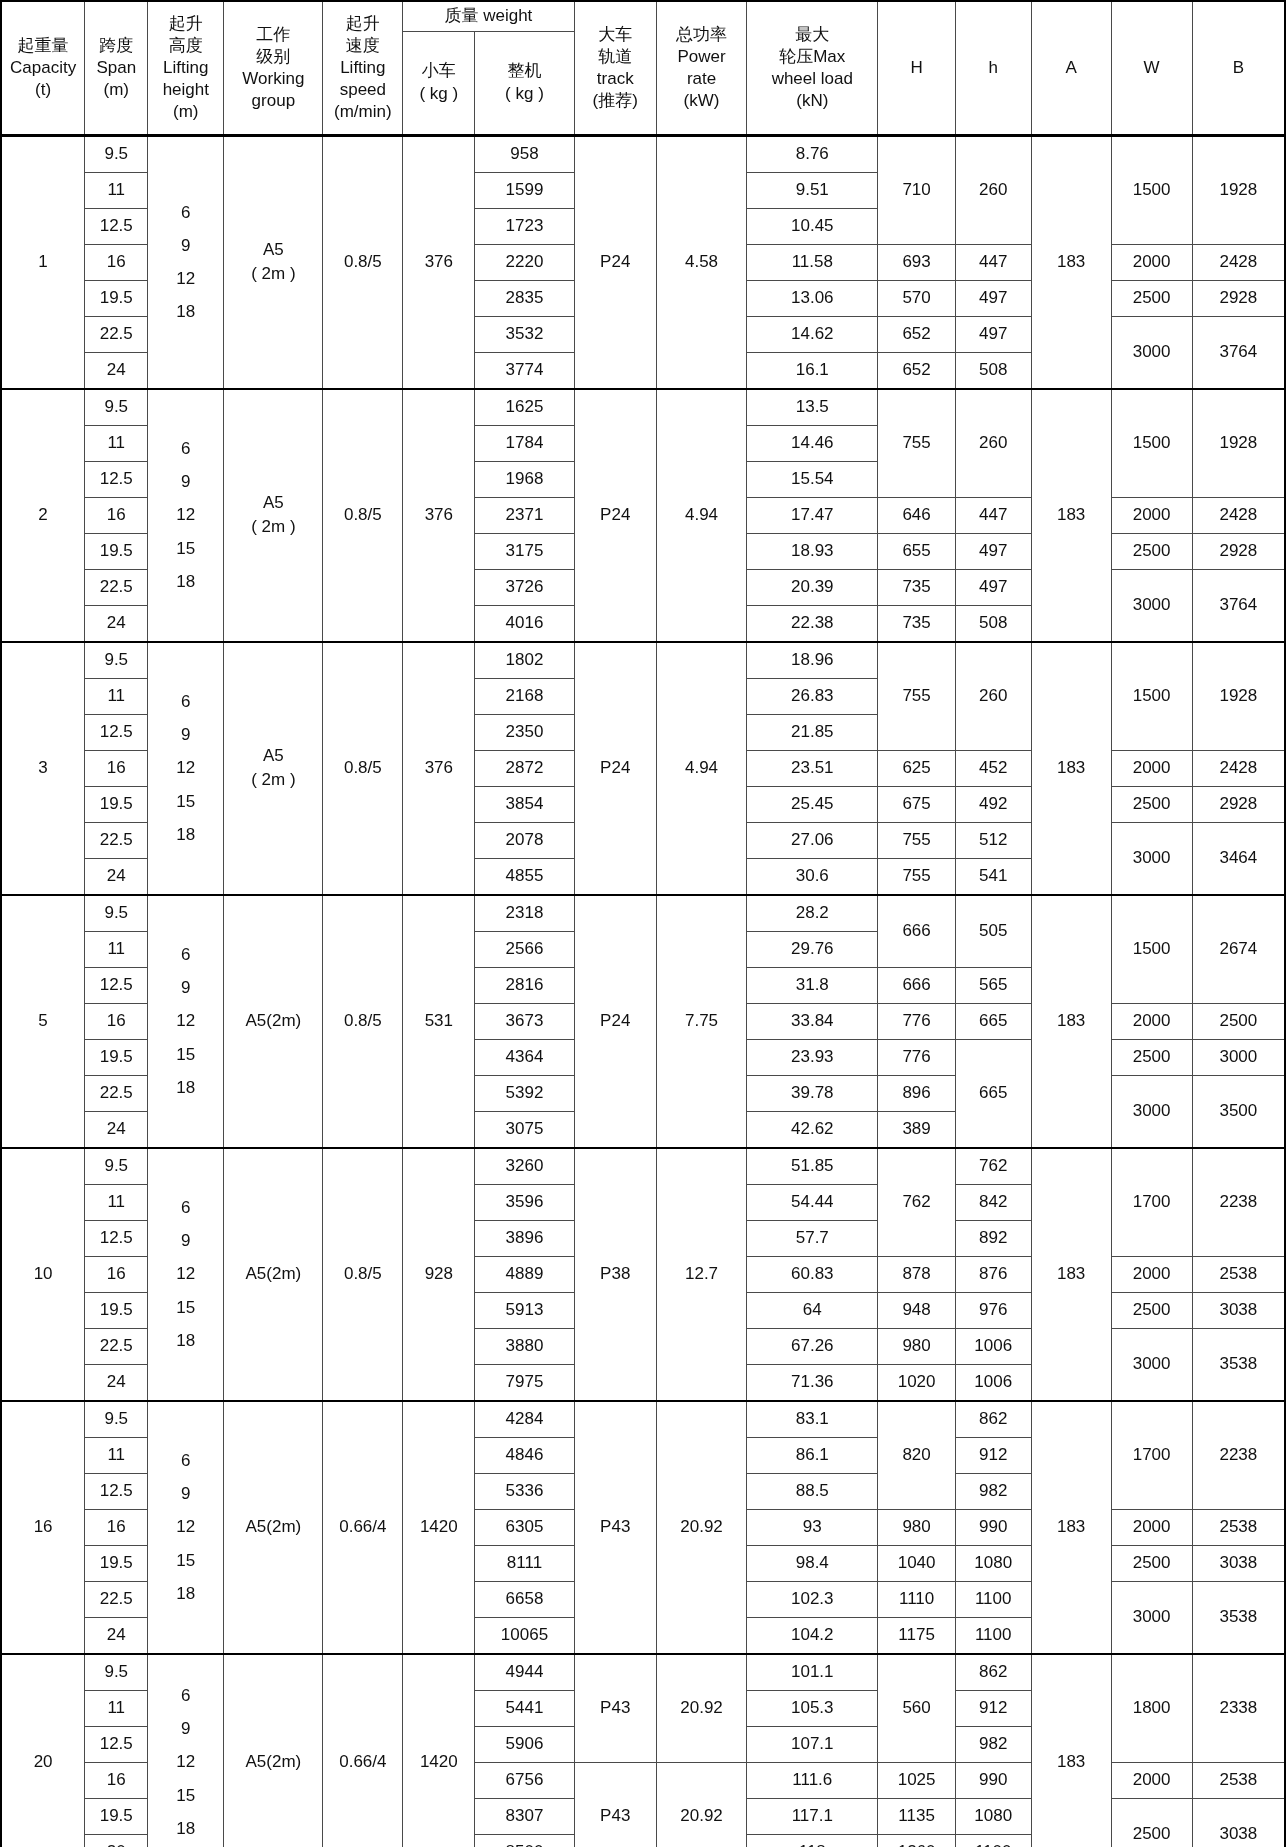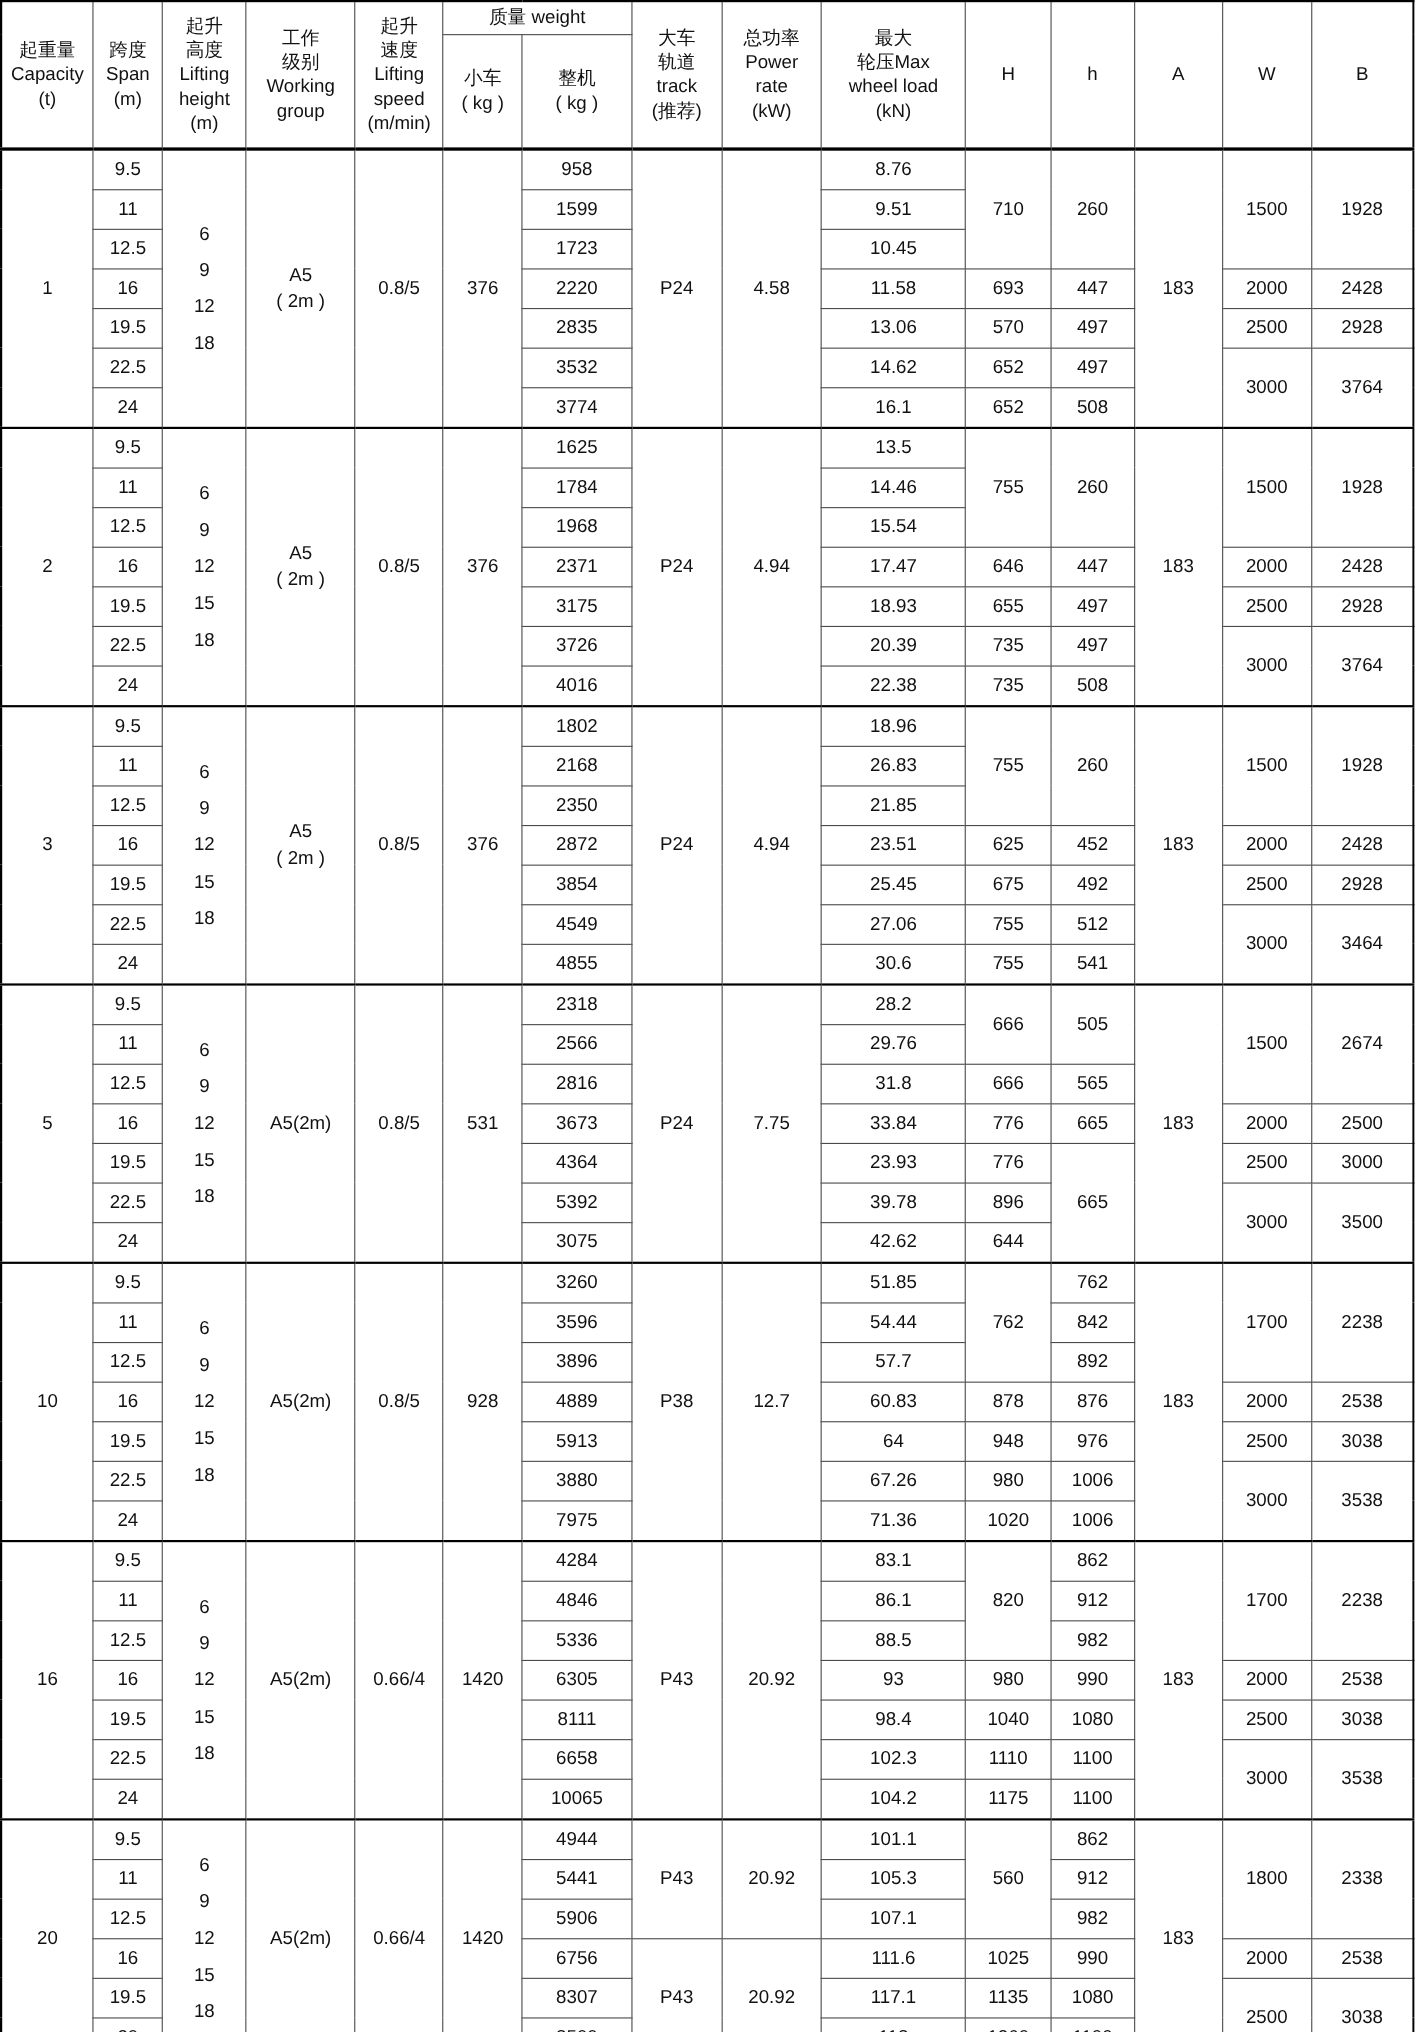--- a/index.html
+++ b/index.html
@@ -297,21 +297,21 @@
           <td class="span">19.5</td>
           <td class="total">3854</td>
           <td class="wheel">25.45</td>
           <td class="H">675</td>
           <td class="h2">492</td>
           <td class="W">2500</td>
           <td class="B">2928</td>
         </tr>
         <tr>
           <td class="span">22.5</td>
-          <td class="total">4549</td>
+          <td class="total">2078</td>
           <td class="wheel">27.06</td>
           <td class="H">755</td>
           <td class="h2">512</td>
           <td rowspan="2" class="W">3000</td>
           <td rowspan="2" class="B">3464</td>
         </tr>
         <tr>
           <td class="span">24</td>
           <td class="total">4855</td>
           <td class="wheel">30.6</td>
@@ -374,21 +374,21 @@
           <td class="total">5392</td>
           <td class="wheel">39.78</td>
           <td class="H">896</td>
           <td rowspan="2" class="W">3000</td>
           <td rowspan="2" class="B">3500</td>
         </tr>
         <tr>
           <td class="span">24</td>
           <td class="total">3075</td>
           <td class="wheel">42.62</td>
-          <td class="H">644</td>
+          <td class="H">389</td>
         </tr>
         <tr class="group-start">
           <td rowspan="7" class="capacity">10</td>
           <td class="span">9.5</td>
           <td rowspan="7" class="height">6
 9
 12
 15
 18</td>
           <td rowspan="7" class="work">A5(2m)</td>

